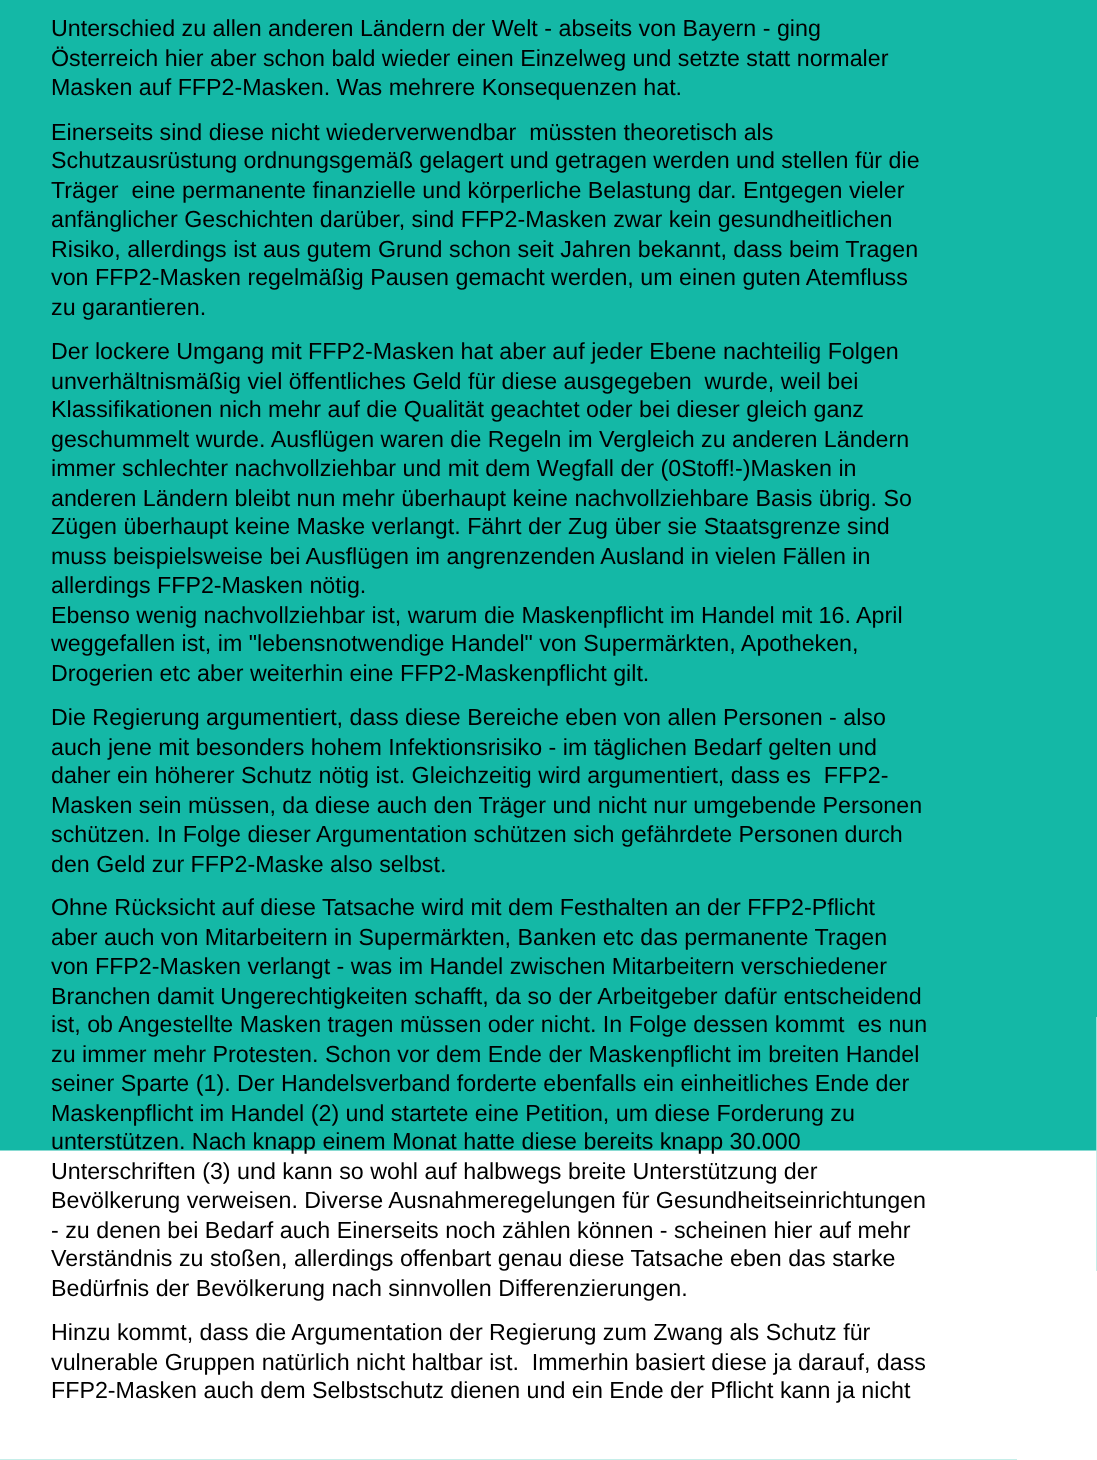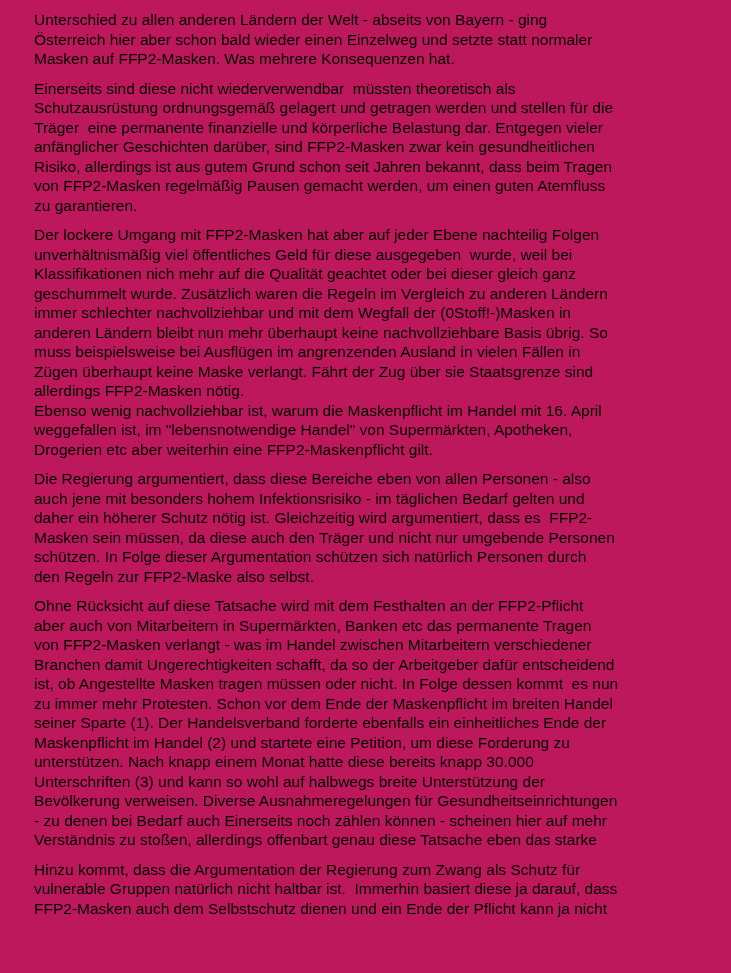--- a/index.html
+++ b/index.html
@@ -8,23 +8,23 @@
     background: #ffffff;
   }
   body {
     width: 731px;
     height: 973px;
     overflow: hidden;
   }
   .doc-page {
     box-sizing: border-box;
     width: 731px;
-    height: 973px;
+    height: 767px;
     padding: 10px 8px 0 34px;
-    background: #be185d;
+    background: #14b8a6;
     font-family: "Liberation Sans", sans-serif;
     font-size: 15.5px;
     line-height: 19.5px;
     color: #000000;
   }
   .para {
     margin: 0 0 10px 0;
     padding: 0;
   }
   .line {
@@ -47,52 +47,53 @@
         <div class="line">Träger  eine permanente finanzielle und körperliche Belastung dar. Entgegen vieler</div>
         <div class="line">anfänglicher Geschichten darüber, sind FFP2-Masken zwar kein gesundheitlichen</div>
         <div class="line">Risiko, allerdings ist aus gutem Grund schon seit Jahren bekannt, dass beim Tragen</div>
         <div class="line">von FFP2-Masken regelmäßig Pausen gemacht werden, um einen guten Atemfluss</div>
         <div class="line">zu garantieren.</div>
       </div>
       <div class="para">
         <div class="line">Der lockere Umgang mit FFP2-Masken hat aber auf jeder Ebene nachteilig Folgen</div>
         <div class="line">unverhältnismäßig viel öffentliches Geld für diese ausgegeben  wurde, weil bei</div>
         <div class="line">Klassifikationen nich mehr auf die Qualität geachtet oder bei dieser gleich ganz</div>
-        <div class="line">geschummelt wurde. Zusätzlich waren die Regeln im Vergleich zu anderen Ländern</div>
+        <div class="line">geschummelt wurde. Ausflügen waren die Regeln im Vergleich zu anderen Ländern</div>
         <div class="line">immer schlechter nachvollziehbar und mit dem Wegfall der (0Stoff!-)Masken in</div>
         <div class="line">anderen Ländern bleibt nun mehr überhaupt keine nachvollziehbare Basis übrig. So</div>
+        <div class="line">Zügen überhaupt keine Maske verlangt. Fährt der Zug über sie Staatsgrenze sind</div>
         <div class="line">muss beispielsweise bei Ausflügen im angrenzenden Ausland in vielen Fällen in</div>
-        <div class="line">Zügen überhaupt keine Maske verlangt. Fährt der Zug über sie Staatsgrenze sind</div>
         <div class="line">allerdings FFP2-Masken nötig.</div>
         <div class="line">Ebenso wenig nachvollziehbar ist, warum die Maskenpflicht im Handel mit 16. April</div>
         <div class="line">weggefallen ist, im "lebensnotwendige Handel" von Supermärkten, Apotheken,</div>
         <div class="line">Drogerien etc aber weiterhin eine FFP2-Maskenpflicht gilt.</div>
       </div>
       <div class="para">
         <div class="line">Die Regierung argumentiert, dass diese Bereiche eben von allen Personen - also</div>
         <div class="line">auch jene mit besonders hohem Infektionsrisiko - im täglichen Bedarf gelten und</div>
         <div class="line">daher ein höherer Schutz nötig ist. Gleichzeitig wird argumentiert, dass es  FFP2-</div>
         <div class="line">Masken sein müssen, da diese auch den Träger und nicht nur umgebende Personen</div>
-        <div class="line">schützen. In Folge dieser Argumentation schützen sich natürlich Personen durch</div>
-        <div class="line">den Regeln zur FFP2-Maske also selbst.</div>
+        <div class="line">schützen. In Folge dieser Argumentation schützen sich gefährdete Personen durch</div>
+        <div class="line">den Geld zur FFP2-Maske also selbst.</div>
       </div>
       <div class="para">
         <div class="line">Ohne Rücksicht auf diese Tatsache wird mit dem Festhalten an der FFP2-Pflicht</div>
         <div class="line">aber auch von Mitarbeitern in Supermärkten, Banken etc das permanente Tragen</div>
         <div class="line">von FFP2-Masken verlangt - was im Handel zwischen Mitarbeitern verschiedener</div>
         <div class="line">Branchen damit Ungerechtigkeiten schafft, da so der Arbeitgeber dafür entscheidend</div>
         <div class="line">ist, ob Angestellte Masken tragen müssen oder nicht. In Folge dessen kommt  es nun</div>
         <div class="line">zu immer mehr Protesten. Schon vor dem Ende der Maskenpflicht im breiten Handel</div>
         <div class="line">seiner Sparte (1). Der Handelsverband forderte ebenfalls ein einheitliches Ende der</div>
         <div class="line">Maskenpflicht im Handel (2) und startete eine Petition, um diese Forderung zu</div>
         <div class="line">unterstützen. Nach knapp einem Monat hatte diese bereits knapp 30.000</div>
         <div class="line">Unterschriften (3) und kann so wohl auf halbwegs breite Unterstützung der</div>
         <div class="line">Bevölkerung verweisen. Diverse Ausnahmeregelungen für Gesundheitseinrichtungen</div>
         <div class="line">- zu denen bei Bedarf auch Einerseits noch zählen können - scheinen hier auf mehr</div>
         <div class="line">Verständnis zu stoßen, allerdings offenbart genau diese Tatsache eben das starke</div>
+        <div class="line">Bedürfnis der Bevölkerung nach sinnvollen Differenzierungen.</div>
       </div>
       <div class="para">
         <div class="line">Hinzu kommt, dass die Argumentation der Regierung zum Zwang als Schutz für</div>
         <div class="line">vulnerable Gruppen natürlich nicht haltbar ist.  Immerhin basiert diese ja darauf, dass</div>
         <div class="line">FFP2-Masken auch dem Selbstschutz dienen und ein Ende der Pflicht kann ja nicht</div>
       </div>
     </div>
 </div>
 
 </body></html>

